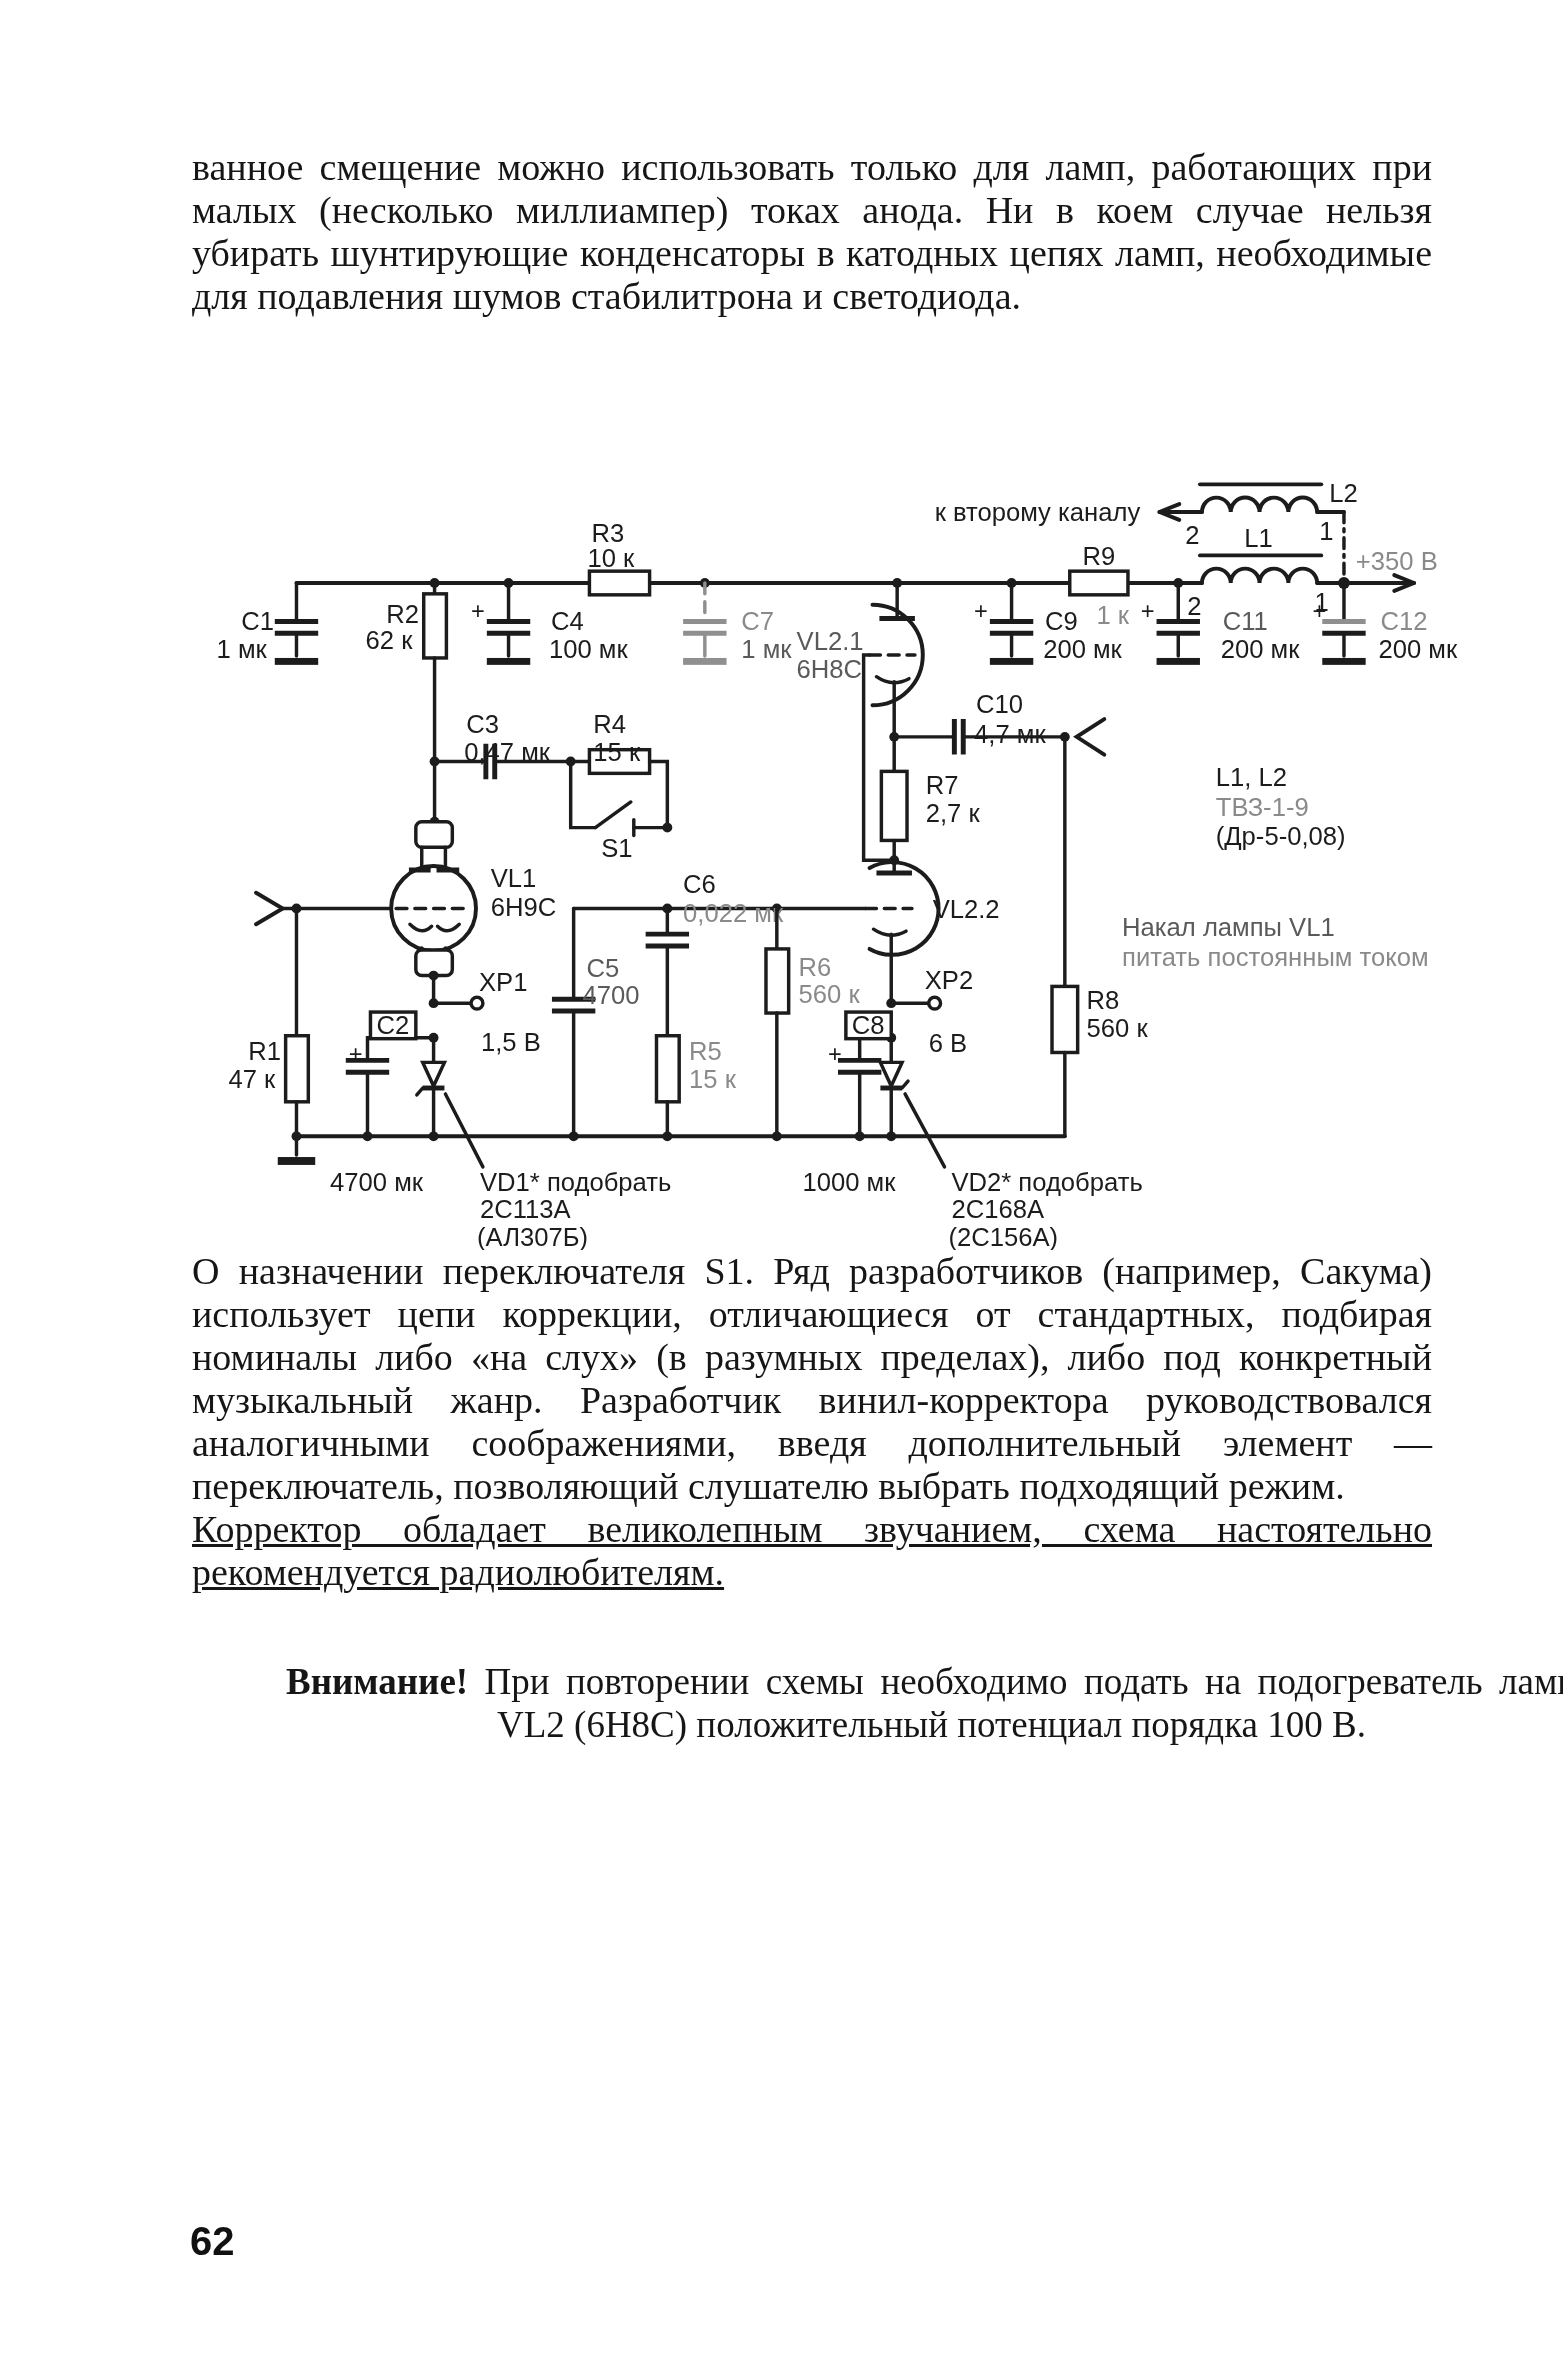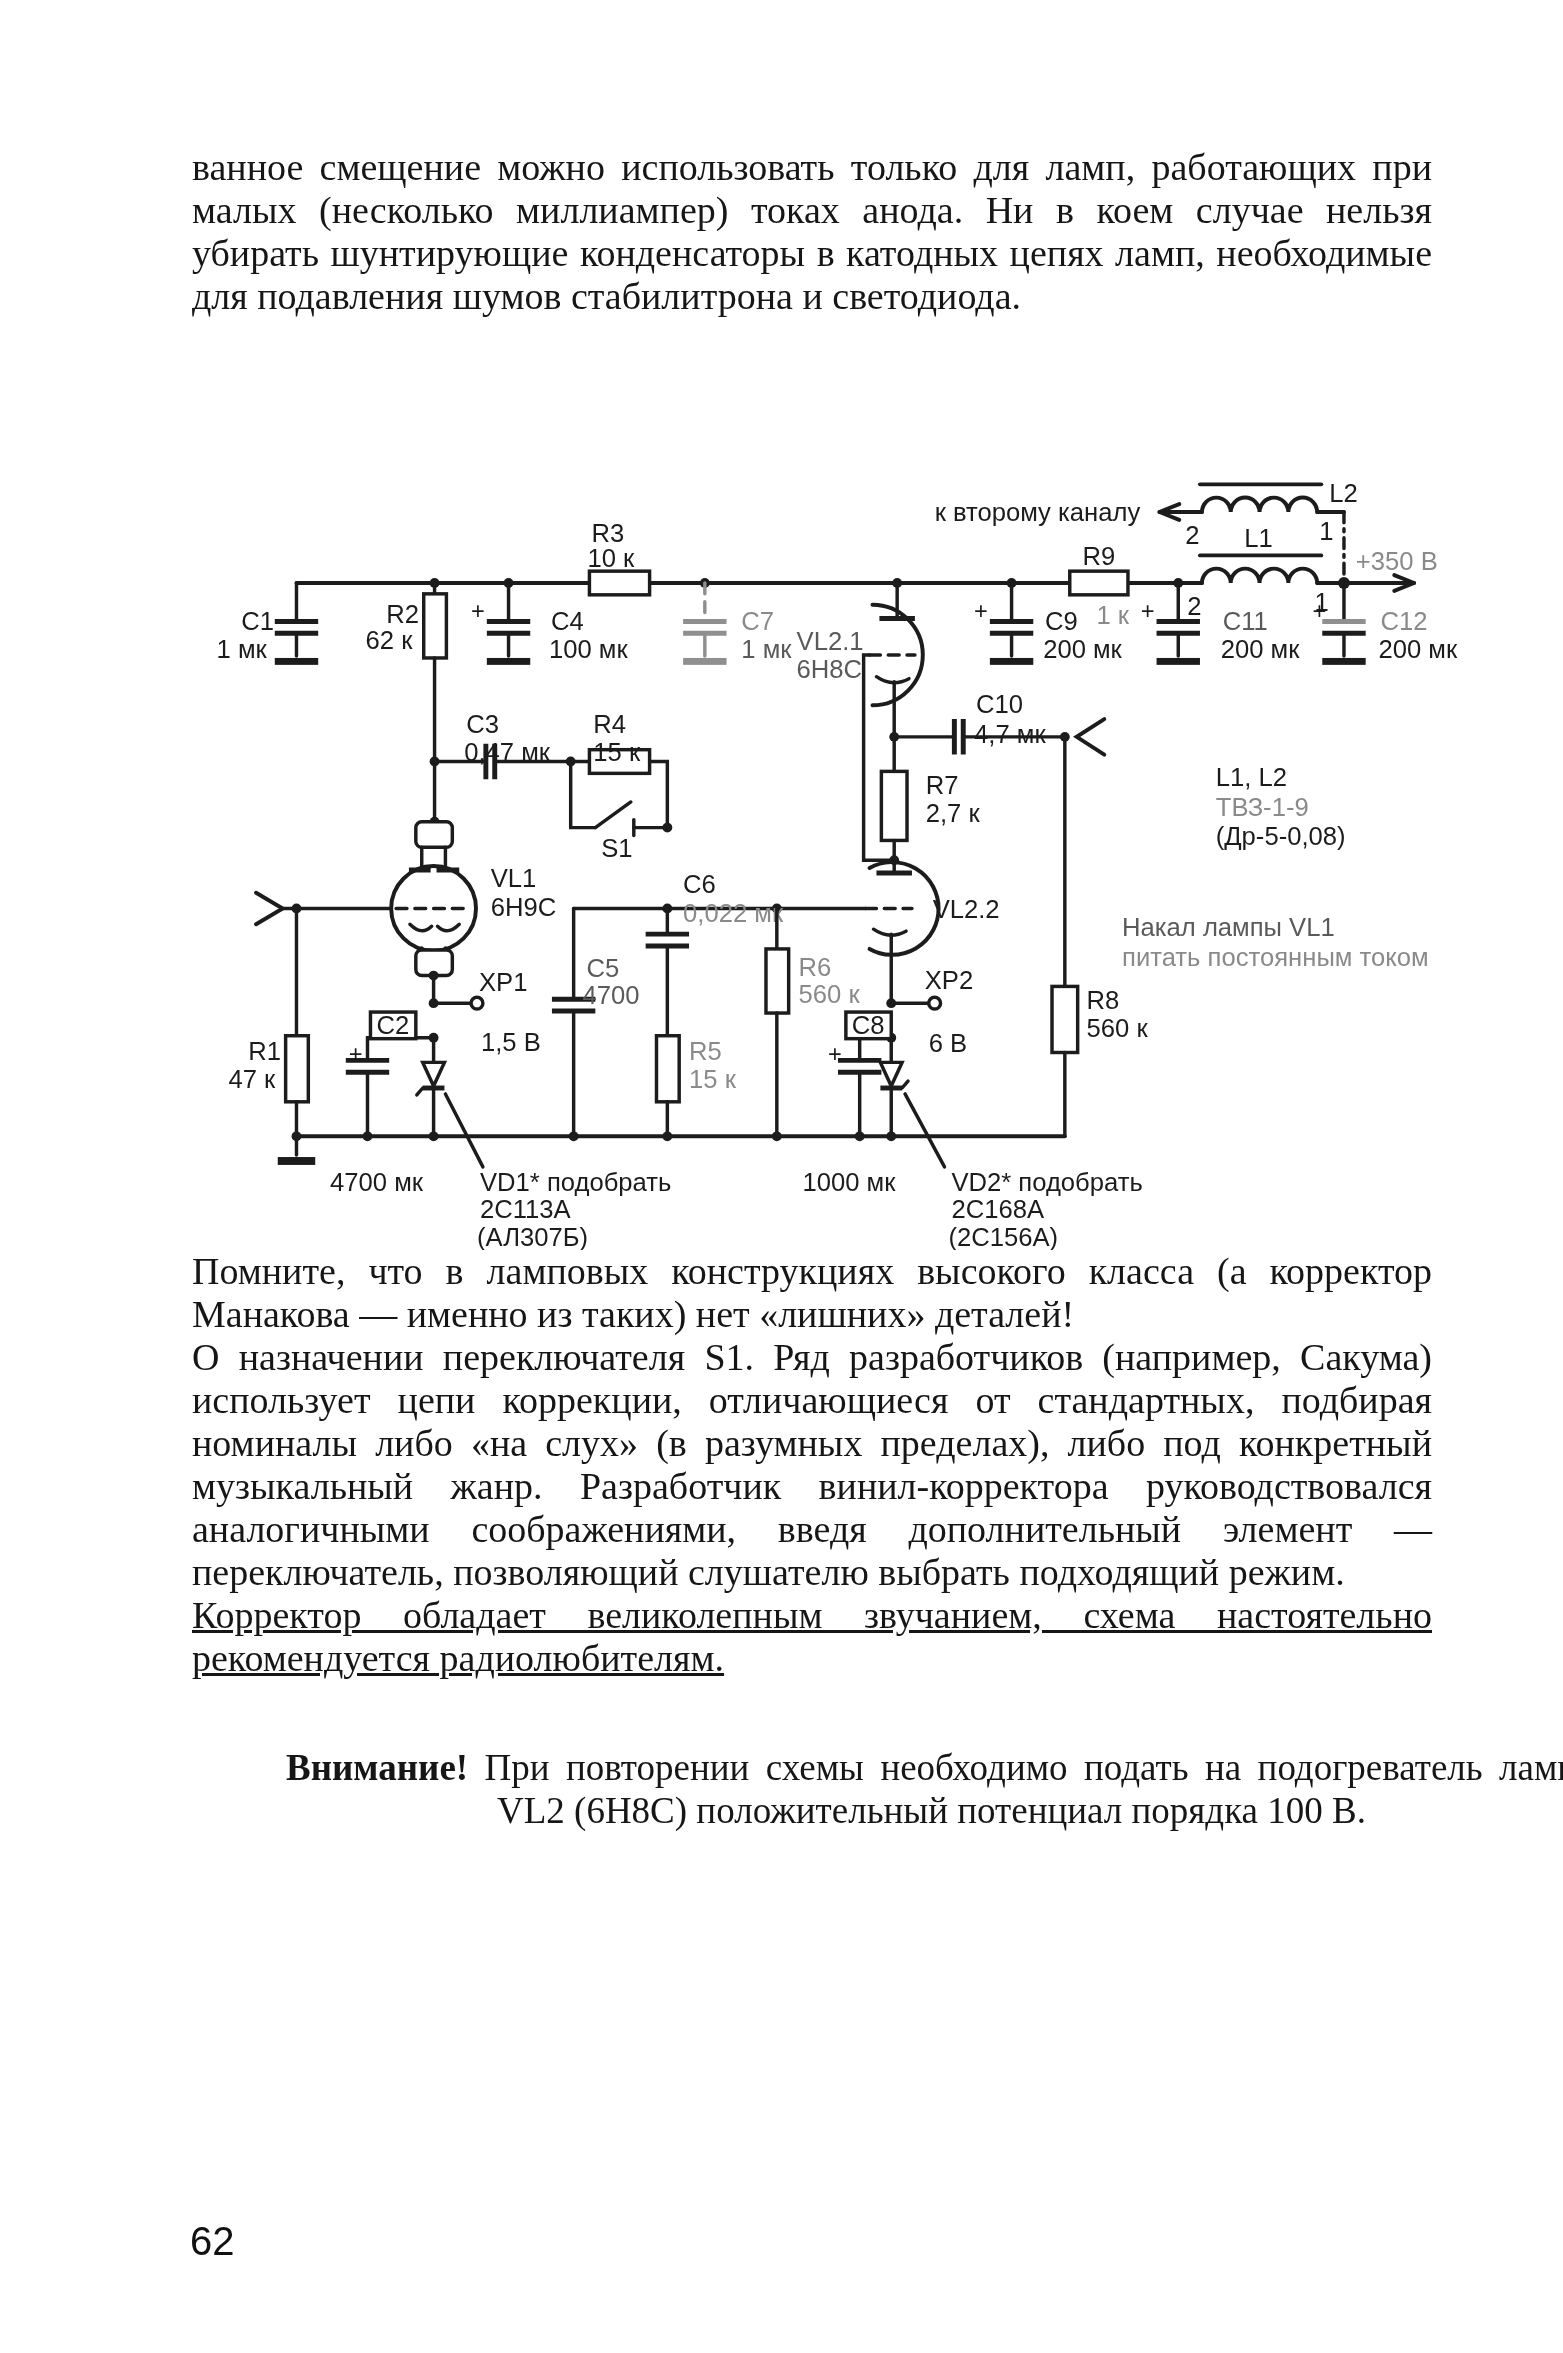--- a/index.html
+++ b/index.html
@@ -19,21 +19,21 @@
   .p3{margin-top:29px;}
   .p4{margin-top:32px;text-decoration:underline;}
   .attention{
     margin:66px 0 0 75px;width:1105px;
     font-size:37px;line-height:43px;text-align:justify;
     padding-left:230px;text-indent:-230px;
   }
   .attention .att-label{font-weight:bold;margin-left:19px;}
   .pagenum{
     position:absolute;left:190px;top:2219px;
-    font-family:"Liberation Sans", sans-serif;font-weight:normal;font-size:40px;color:#111;
+    font-family:"Liberation Sans", sans-serif;font-weight:bold;font-size:40px;color:#111;
   }
   
   svg text{font-family:"Liberation Sans", sans-serif;font-size:26px;fill:#1c1c1c;}
   svg .sm{font-size:24px;}
   svg .g{fill:#8a8a8a;}
   svg .g2{fill:#5a5a5a;}
   .w{stroke:#1c1c1c;stroke-width:3.5;fill:none;stroke-linecap:round;}
   .w2{stroke:#1c1c1c;stroke-width:4;fill:none;stroke-linecap:round;}
   .plate{stroke:#1c1c1c;stroke-width:5;fill:none;stroke-linecap:butt;}
   .gs{stroke:#8f8f8f;}
@@ -394,21 +394,20 @@
           <circle class="dot" cx="682" cy="725" r="5"></circle>
             <circle class="dot" cx="714" cy="725" r="5"></circle>
           <path class="w" d="M111,725 V744"></path>
           <rect class="gnd" x="92" y="746" width="38" height="8"></rect>
         </g>
 
       </svg>
 
     </div>
 
-    <p class="body p2">Помните, что в ламповых конструкциях высокого класса (а корректор Манакова — именно из таких) нет «лишних» деталей!</p>
     <p class="body p3">О назначении переключателя S1. Ряд разработчиков (например, Сакума) использует цепи коррекции, отличающиеся от стандартных, подбирая номиналы либо «на слух» (в разумных пределах), либо под конкретный музыкальный жанр. Разработчик винил-корректора руководствовался аналогичными соображениями, введя дополнительный элемент — переключатель, позволяющий слушателю выбрать подходящий режим.</p>
     <p class="body p4">Корректор обладает великолепным звучанием, схема настоятельно рекомендуется радиолюбителям.</p>
 
     <div class="attention">
       <span class="att-label">Внимание!</span>
       <span>При повторении схемы необходимо подать на подогреватель лампы VL2 (6Н8С) положительный потенциал порядка 100 В.</span>
     </div>
 
   </div>
 

